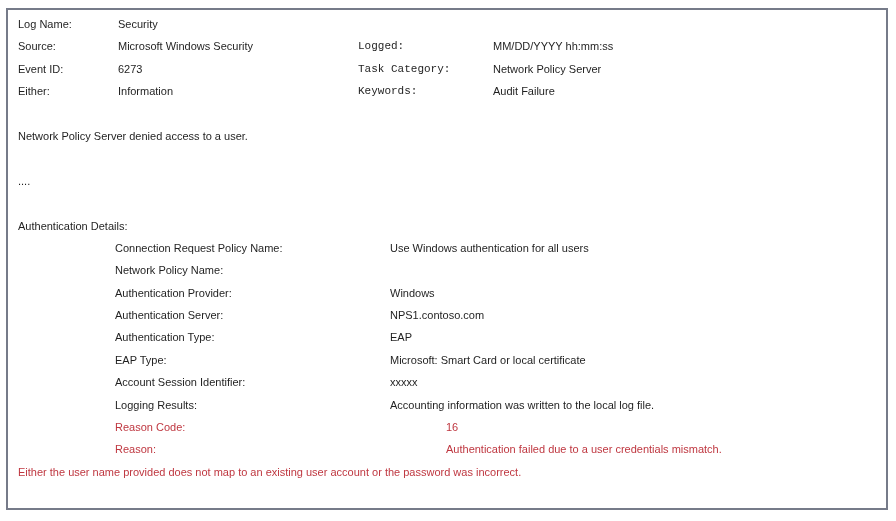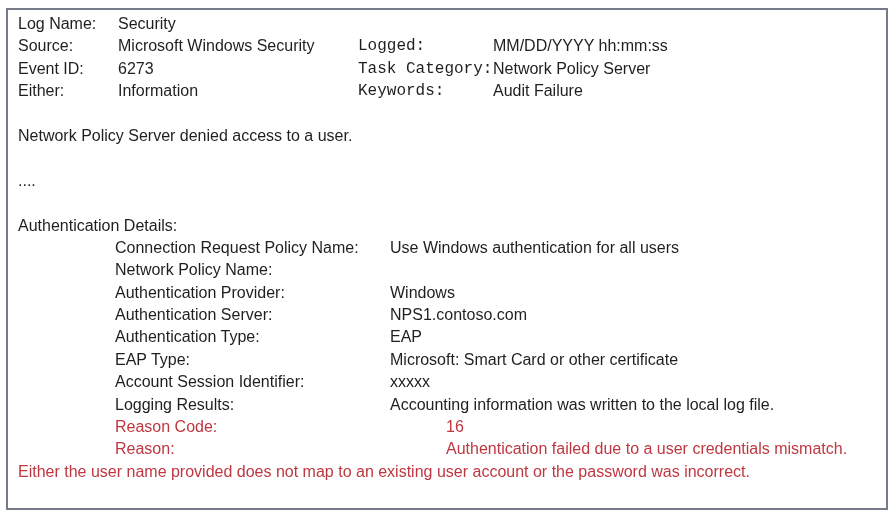--- a/index.html
+++ b/index.html
@@ -23,21 +23,21 @@
     background: var(--card_bg);
   }
   .lines {
     position: absolute;
     left: 0; top: 3px; right: 0;
   }
   .row {
     position: relative;
     height: 22.4px;
     line-height: 22.4px;
-    font-size: 16px;
+    font-size: 11px;
     color: var(--text);
     white-space: nowrap;
   }
   .row span { position: absolute; top: 0; white-space: nowrap; }
   
   .l1 { left: 10px; }
   .v1 { left: 110px; }
   .l2 { left: 350px; font-family: Liberation Mono, monospace; }
   .v2 { left: 485px; }
   
@@ -112,21 +112,21 @@
     <div class="row">
       <span class="dl">Authentication Server:</span>
       <span class="dv">NPS1.contoso.com</span>
     </div>
     <div class="row">
       <span class="dl">Authentication Type:</span>
       <span class="dv">EAP</span>
     </div>
     <div class="row">
       <span class="dl">EAP Type:</span>
-      <span class="dv">Microsoft: Smart Card or other certificate</span>
+      <span class="dv">Microsoft: Smart Card or local certificate</span>
     </div>
     <div class="row">
       <span class="dl">Account Session Identifier:</span>
       <span class="dv">xxxxx</span>
     </div>
     <div class="row">
       <span class="dl">Logging Results:</span>
       <span class="dv">Accounting information was written to the local log file.</span>
     </div>
     <div class="row red">

